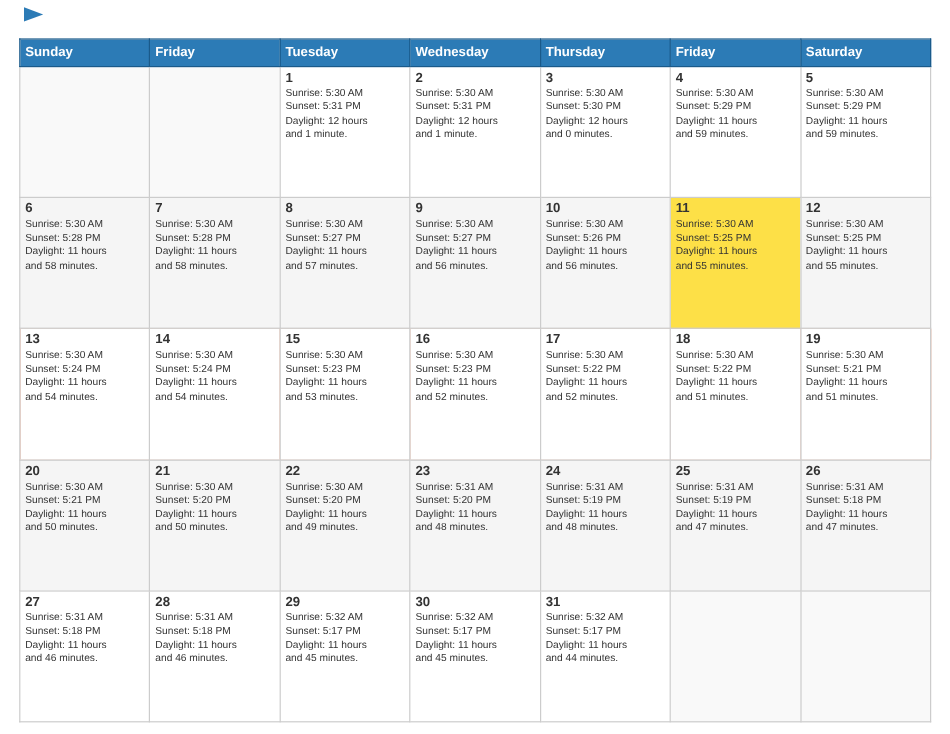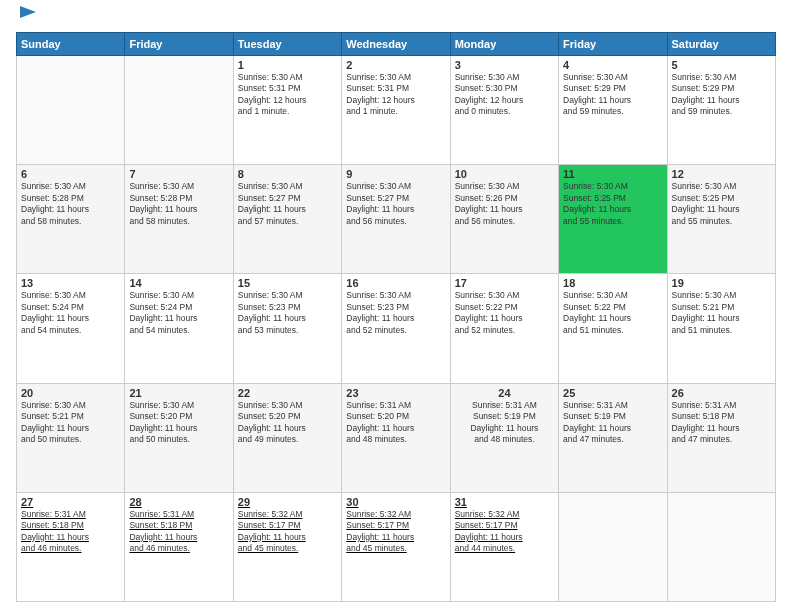--- a/index.html
+++ b/index.html
@@ -113,21 +113,21 @@
     </div>
   </div>
 
   <table class="calendar">
     <thead>
       <tr>
       <th>Sunday</th>
           <th>Friday</th>
           <th>Tuesday</th>
           <th>Wednesday</th>
-          <th>Monday</th>
+          <th>Thursday</th>
           <th>Friday</th>
           <th>Saturday</th>
         </tr>
     </thead>
     <tbody id="calendar-body">
     <tr style="background: rgb(255, 255, 255);">
           <td class="empty-cell" style="background: rgb(249, 249, 249);"></td>
           <td class="empty-cell" style="background: rgb(249, 249, 249);"></td>
           <td>
             <span class="day-num">1</span>
@@ -194,21 +194,21 @@
             <div class="cell-text">Daylight: 11 hours</div>
             <div class="cell-text">and 56 minutes.</div>
           </td>
           <td style="background: rgb(245, 245, 245);">
             <span class="day-num">10</span>
             <div class="cell-text">Sunrise: 5:30 AM</div>
             <div class="cell-text">Sunset: 5:26 PM</div>
             <div class="cell-text">Daylight: 11 hours</div>
             <div class="cell-text">and 56 minutes.</div>
           </td>
-          <td style="background: #22c55e;">
+          <td style="background: #fde047;">
             <span class="day-num">11</span>
             <div class="cell-text">Sunrise: 5:30 AM</div>
             <div class="cell-text">Sunset: 5:25 PM</div>
             <div class="cell-text">Daylight: 11 hours</div>
             <div class="cell-text">and 55 minutes.</div>
           </td>
           <td style="background: rgb(245, 245, 245);">
             <span class="day-num">12</span>
             <div class="cell-text">Sunrise: 5:30 AM</div>
             <div class="cell-text">Sunset: 5:25 PM</div>
@@ -289,21 +289,21 @@
             <div class="cell-text">Daylight: 11 hours</div>
             <div class="cell-text">and 49 minutes.</div>
           </td>
           <td style="background: rgb(245, 245, 245); margin-top: 38px;">
             <span class="day-num">23</span>
             <div class="cell-text">Sunrise: 5:31 AM</div>
             <div class="cell-text">Sunset: 5:20 PM</div>
             <div class="cell-text">Daylight: 11 hours</div>
             <div class="cell-text">and 48 minutes.</div>
           </td>
-          <td style="background: rgb(245, 245, 245); text-align: center;">
+          <td style="background: rgb(245, 245, 245);">
             <span class="day-num">24</span>
             <div class="cell-text">Sunrise: 5:31 AM</div>
             <div class="cell-text">Sunset: 5:19 PM</div>
             <div class="cell-text">Daylight: 11 hours</div>
             <div class="cell-text">and 48 minutes.</div>
           </td>
           <td style="background: rgb(245, 245, 245);">
             <span class="day-num">25</span>
             <div class="cell-text">Sunrise: 5:31 AM</div>
             <div class="cell-text">Sunset: 5:19 PM</div>
@@ -311,21 +311,21 @@
             <div class="cell-text">and 47 minutes.</div>
           </td>
           <td style="background: rgb(245, 245, 245); margin-left: 16px;">
             <span class="day-num">26</span>
             <div class="cell-text">Sunrise: 5:31 AM</div>
             <div class="cell-text">Sunset: 5:18 PM</div>
             <div class="cell-text">Daylight: 11 hours</div>
             <div class="cell-text">and 47 minutes.</div>
           </td>
         </tr>
-        <tr style="background: rgb(255, 255, 255); text-decoration: underline;">
+        <tr style="background: rgb(255, 255, 255);">
           <td>
             <span class="day-num">27</span>
             <div class="cell-text">Sunrise: 5:31 AM</div>
             <div class="cell-text">Sunset: 5:18 PM</div>
             <div class="cell-text">Daylight: 11 hours</div>
             <div class="cell-text">and 46 minutes.</div>
           </td>
           <td>
             <span class="day-num">28</span>
             <div class="cell-text">Sunrise: 5:31 AM</div>

